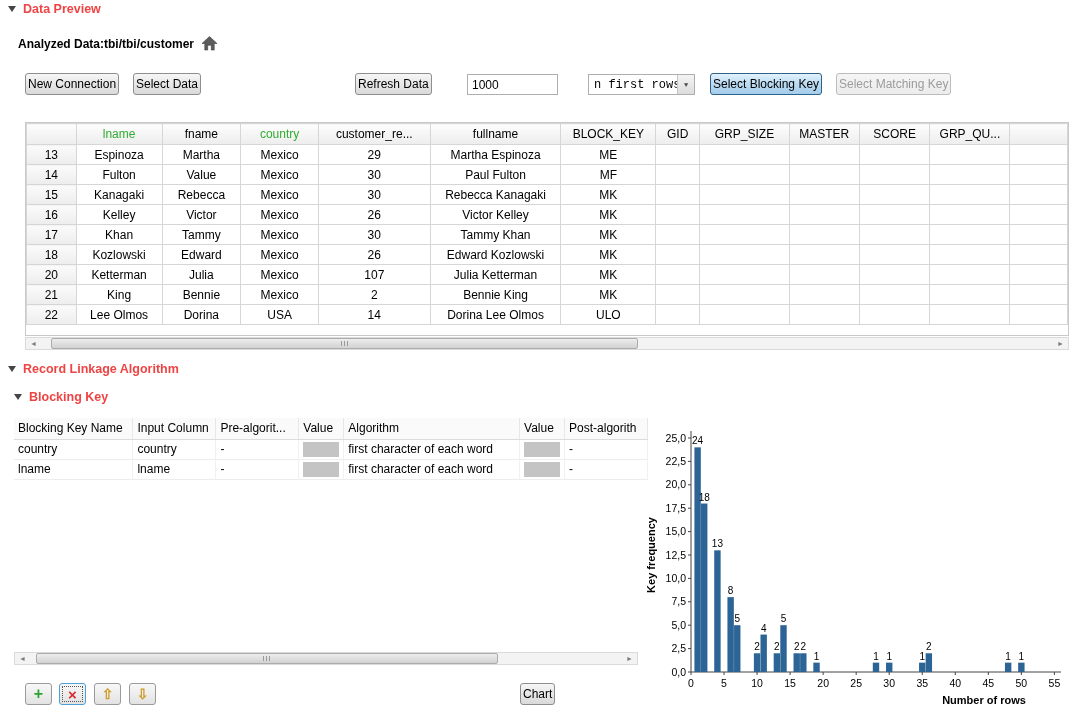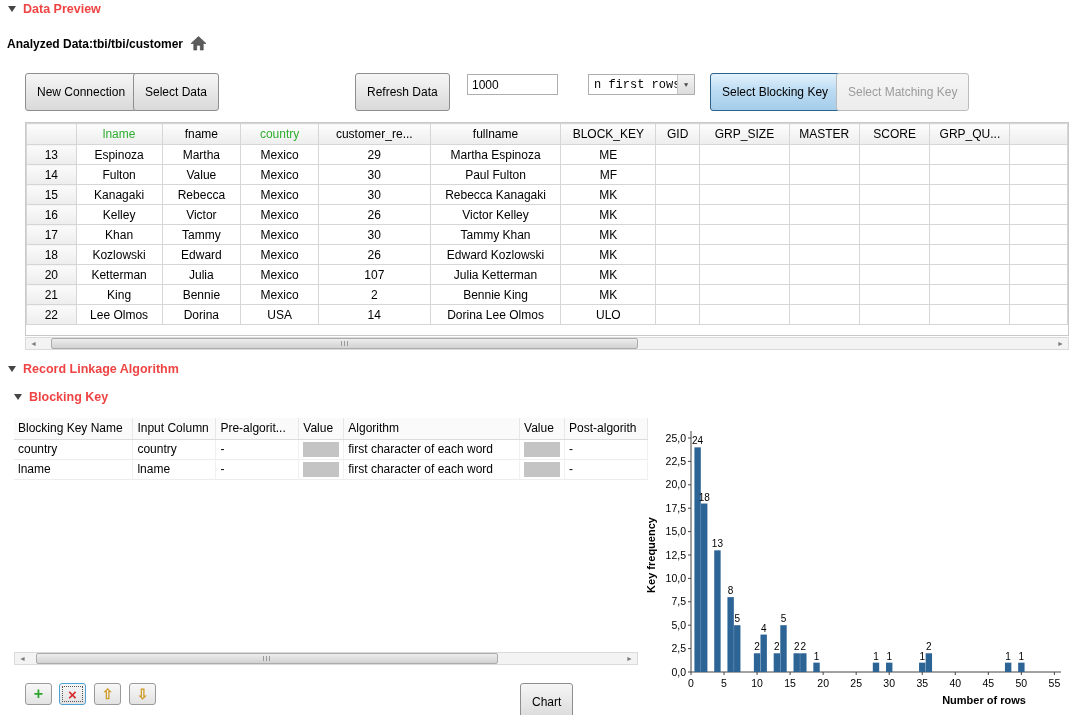--- a/index.html
+++ b/index.html
@@ -3,21 +3,21 @@
 <meta charset="utf-8">
 <style>
   *{margin:0;padding:0;box-sizing:border-box;}
   html,body{width:1069px;height:715px;}
   body{position:relative;background:#fff;color:#000;font-family:"Liberation Sans",sans-serif;font-size:12px;overflow:hidden;}
   .abs{position:absolute;}
   .sec-hdr{display:flex;align-items:center;gap:7px;cursor:pointer;}
   .twistie{width:0;height:0;border-left:4px solid transparent;border-right:4px solid transparent;border-top:6px solid #454545;}
   .sec-title{font-weight:bold;color:#ef4444;font-size:12.5px;}
   .analyzed{display:flex;align-items:center;gap:7px;font-weight:bold;font-size:12px;}
-  .btn{display:inline-flex;align-items:center;justify-content:center;height:38px;padding:0 11px;border:1px solid #8e8e8e;border-radius:3px;background:linear-gradient(#f6f6f6,#e9e9e9 45%,#d9d9d9);font-size:12px;white-space:nowrap;cursor:pointer;}
+  .btn{display:inline-flex;align-items:center;justify-content:center;height:22px;padding:0 2px;border:1px solid #8e8e8e;border-radius:3px;background:linear-gradient(#f6f6f6,#e9e9e9 45%,#d9d9d9);font-size:12px;white-space:nowrap;cursor:pointer;}
   .btn.selected{background:linear-gradient(#e3f2fc,#bddcf3 45%,#a5cdea);border-color:#2c628b;}
   .btn.disabled{color:#9b9b9b;background:linear-gradient(#f5f5f5,#ececec);border-color:#bcbcbc;}
   .txt-input{height:21px;border:1px solid #aeaeae;padding:0 4px;font-size:12px;font-family:"Liberation Sans",sans-serif;}
   .combo{height:21px;border:1px solid #aeaeae;background:#fff;display:flex;align-items:center;cursor:pointer;font-family:Liberation Mono, monospace;}
   .combo .combo-label{flex:1;padding:0 5px;white-space:nowrap;overflow:hidden;}
   .combo .combo-arrow{width:17px;align-self:stretch;display:flex;align-items:center;justify-content:center;font-size:7px;color:#4a4a4a;background:linear-gradient(#f4f4f4,#dcdcdc);border-left:1px solid #c4c4c4;}
   
   .dtable-wrap{overflow:hidden;background:#fff;border:1px solid #c9c9c9;}
   table{border-collapse:collapse;table-layout:fixed;}
   .dtable th,.dtable td{border:1px solid #d6d6d6;height:20px;text-align:center;overflow:hidden;white-space:nowrap;padding:0 2px;font-weight:normal;font-size:12px;}
@@ -42,21 +42,21 @@
   .icon-arrow{color:#cf9a28;font-size:14px;line-height:1;}
 </style>
 </head>
 <body>
 
 <div class="abs sec-hdr" style="left:8px;top:2px;">
   <span class="twistie"></span>
   <span class="sec-title">Data Preview</span>
 </div>
 
-<div class="abs analyzed" style="left:7px;top:36px;">
+<div class="abs analyzed" style="left:18px;top:36px;">
   <span>Analyzed Data:tbi/tbi/customer</span>
   <svg width="17" height="15" viewBox="0 0 17 15">
     <path d="M8.5 0.5 L16 7.5 L13.2 7.5 L13.2 14 L10.3 14 L10.3 9.2 L6.7 9.2 L6.7 14 L3.8 14 L3.8 7.5 L1 7.5 Z" fill="#5c5c5c" stroke="#3c3c3c" stroke-width="0.6"></path>
   </svg>
 </div>
 
 <div class="abs btn" style="left:25px;top:73px;">New Connection</div>
 <div class="abs btn" style="left:133px;top:73px;">Select Data</div>
 <div class="abs btn" style="left:355px;top:73px;">Refresh Data</div>
 <span class="abs" style="left:434px;top:78px;margin-left:36px;">Limit</span>

